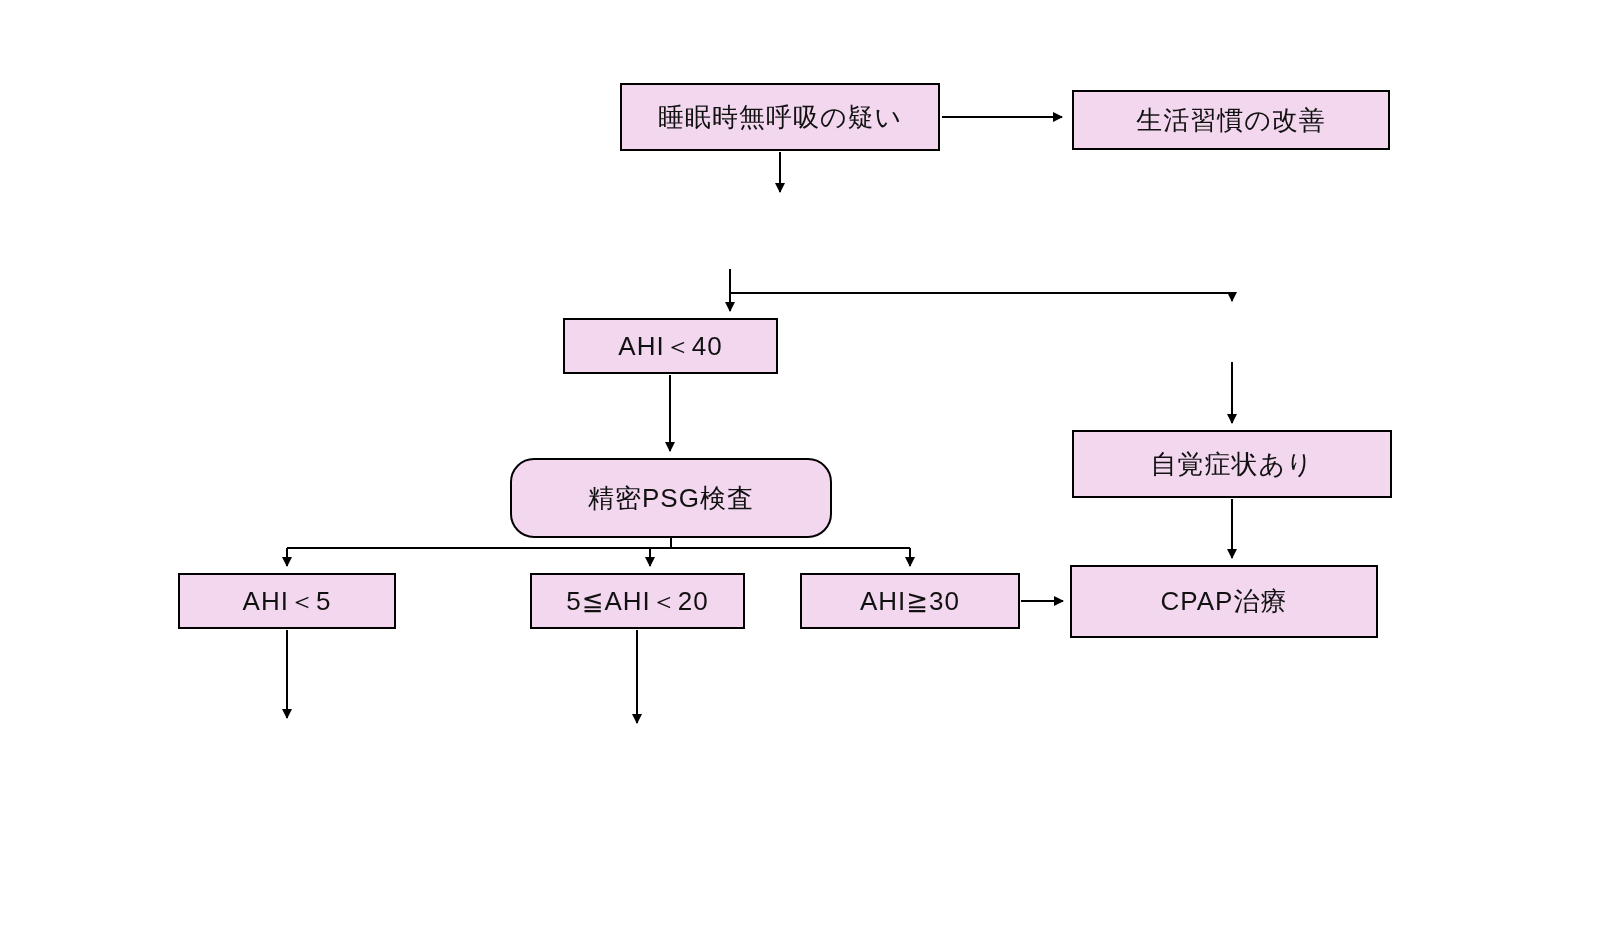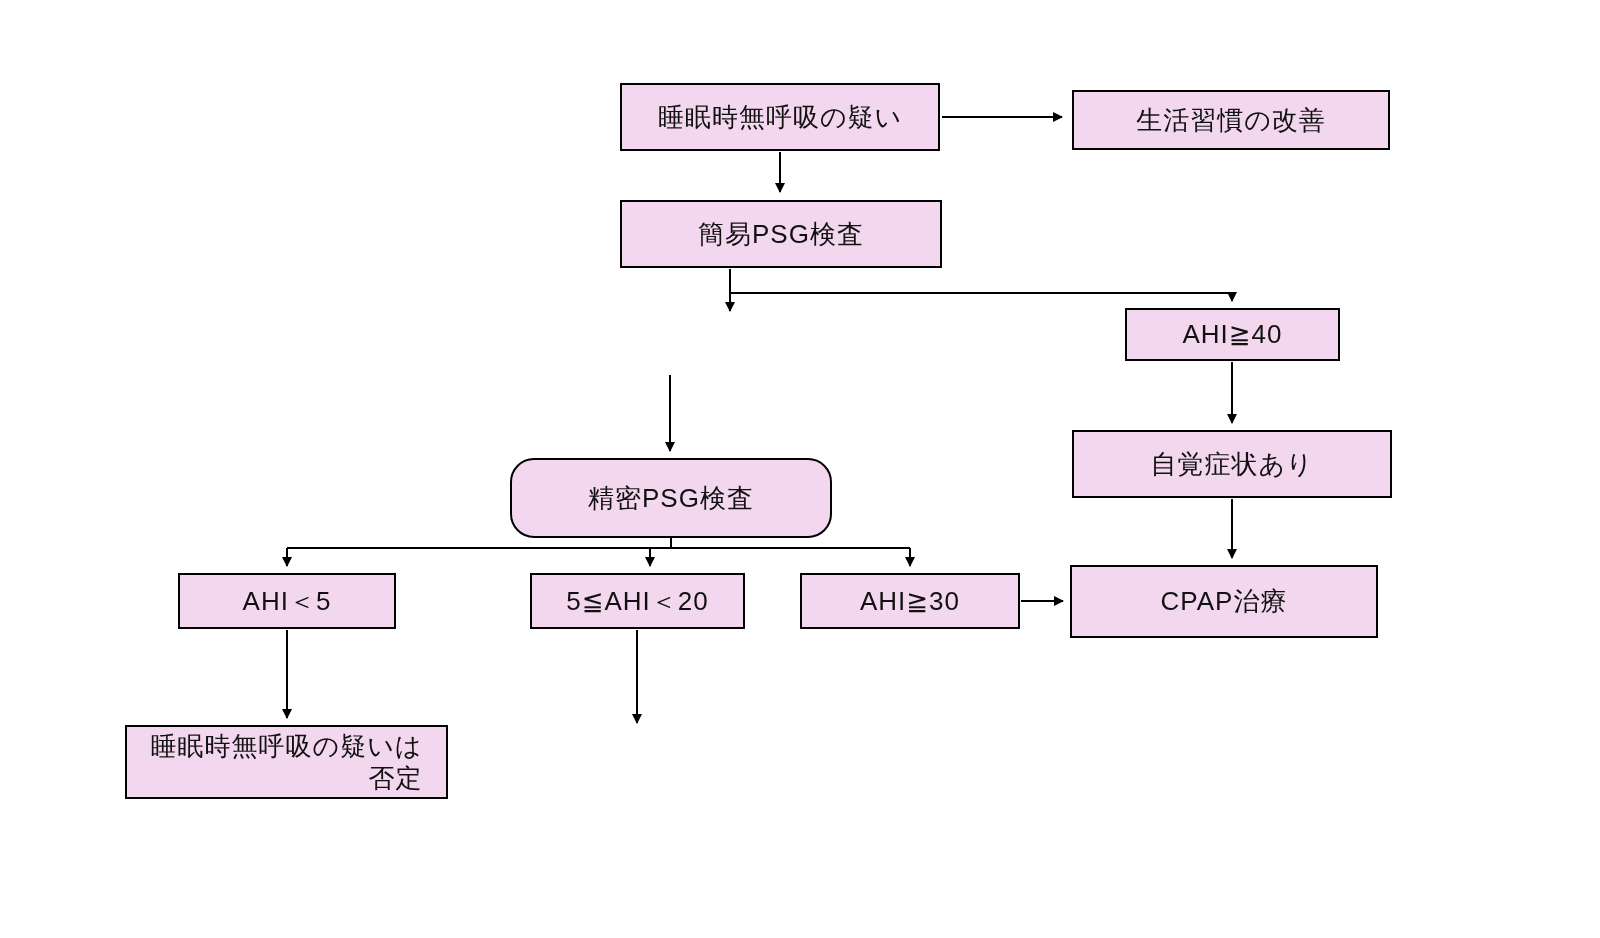--- a/index.html
+++ b/index.html
@@ -26,21 +26,21 @@
     pointer-events:none;
   }
   .node{
     position:absolute;
     box-sizing:border-box;
     background:var(--node-fill);
     border:2px solid var(--node-border);
     display:flex;
     align-items:center;
     justify-content:center;
-    text-align:right;
+    text-align:left;
     font-size:26px;
     line-height:1.25;
     color:#111111;
     white-space:pre-line;
     letter-spacing:1px;
   }
   
   .n-suspicion   {left:620px;  top:83px;  width:320px; height:68px;}
   .n-lifestyle   {left:1072px; top:83px;  width:318px; height:60px;margin-top:7px;}
   .n-simple-psg  {left:620px;  top:200px; width:322px; height:68px;}
@@ -80,24 +80,21 @@
       <line x1="1021" y1="601" x2="1063" y2="601" marker-end="url(#arrow)"></line>
       <line x1="1232" y1="362" x2="1232" y2="423" marker-end="url(#arrow)"></line>
       <line x1="1232" y1="499" x2="1232" y2="558" marker-end="url(#arrow)"></line>
       <line x1="287" y1="630" x2="287" y2="718" marker-end="url(#arrow)"></line>
       <line x1="637" y1="630" x2="637" y2="723" marker-end="url(#arrow)"></line>
     </g>
   </svg>
 
   <div class="node n-suspicion">睡眠時無呼吸の疑い</div>
   <div class="node n-lifestyle">生活習慣の改善</div>
-  <div class="node n-simple-psg">簡易PSG検査</div>
-  <div class="node n-ahi-ge-40">AHI≧40</div>
+  <div class="node n-ahi-lt-40">AHI＜40</div>
   <div class="node n-detailed-psg">精密PSG検査</div>
   <div class="node n-symptoms">自覚症状あり</div>
   <div class="node n-ahi-lt-5">AHI＜5</div>
   <div class="node n-ahi-5-20">5≦AHI＜20</div>
   <div class="node n-ahi-ge-20">AHI≧30</div>
   <div class="node n-cpap">CPAP治療</div>
-  <div class="node n-denied">睡眠時無呼吸の疑いは
-否定</div>
 
 </div>
 
 </body></html>

